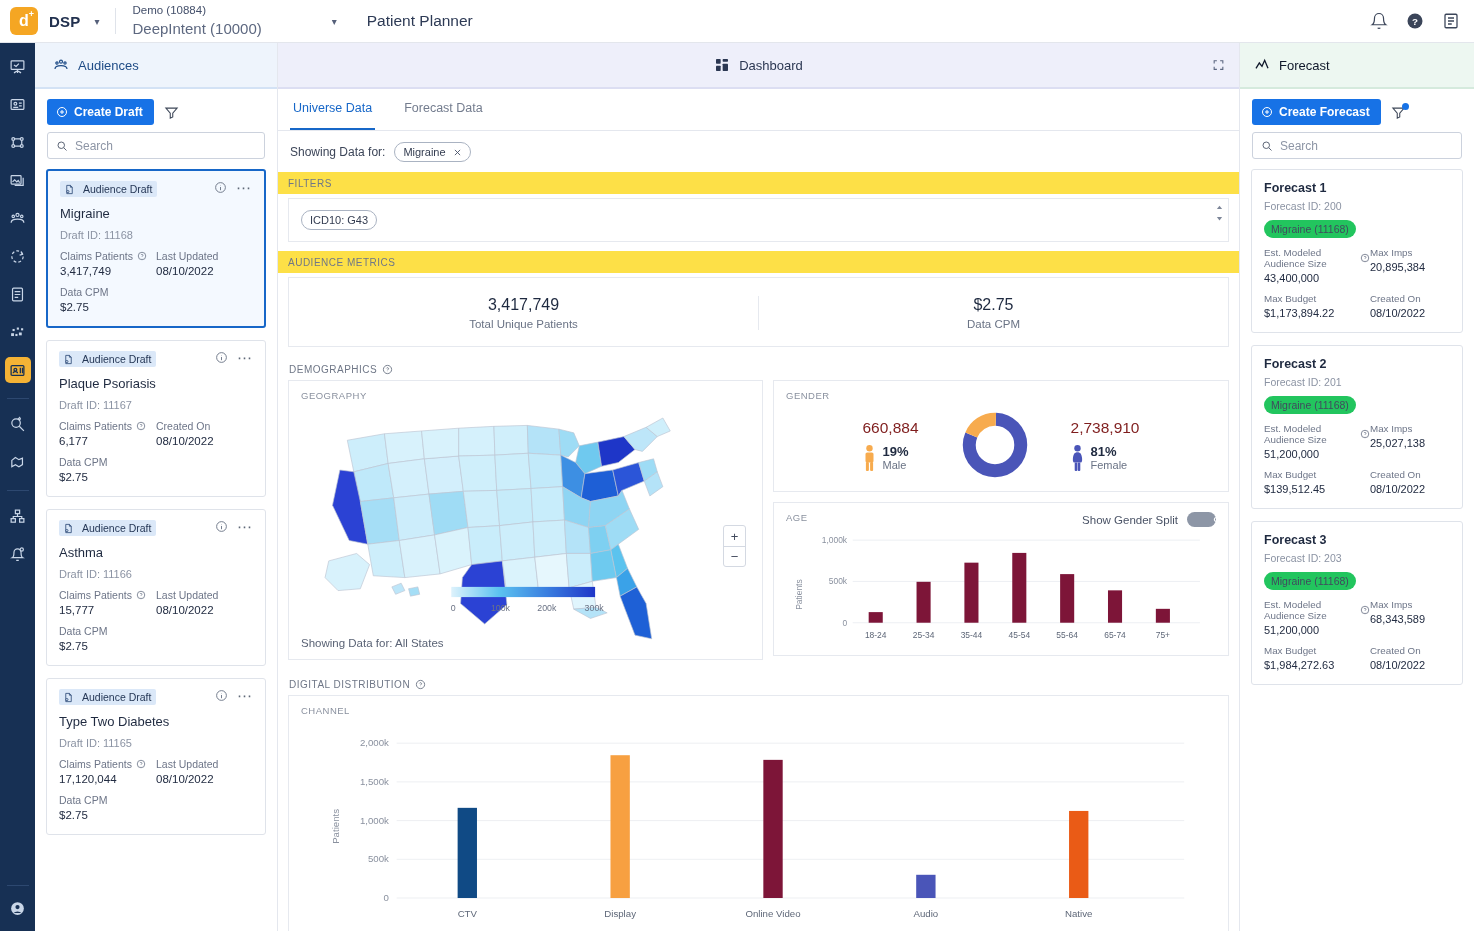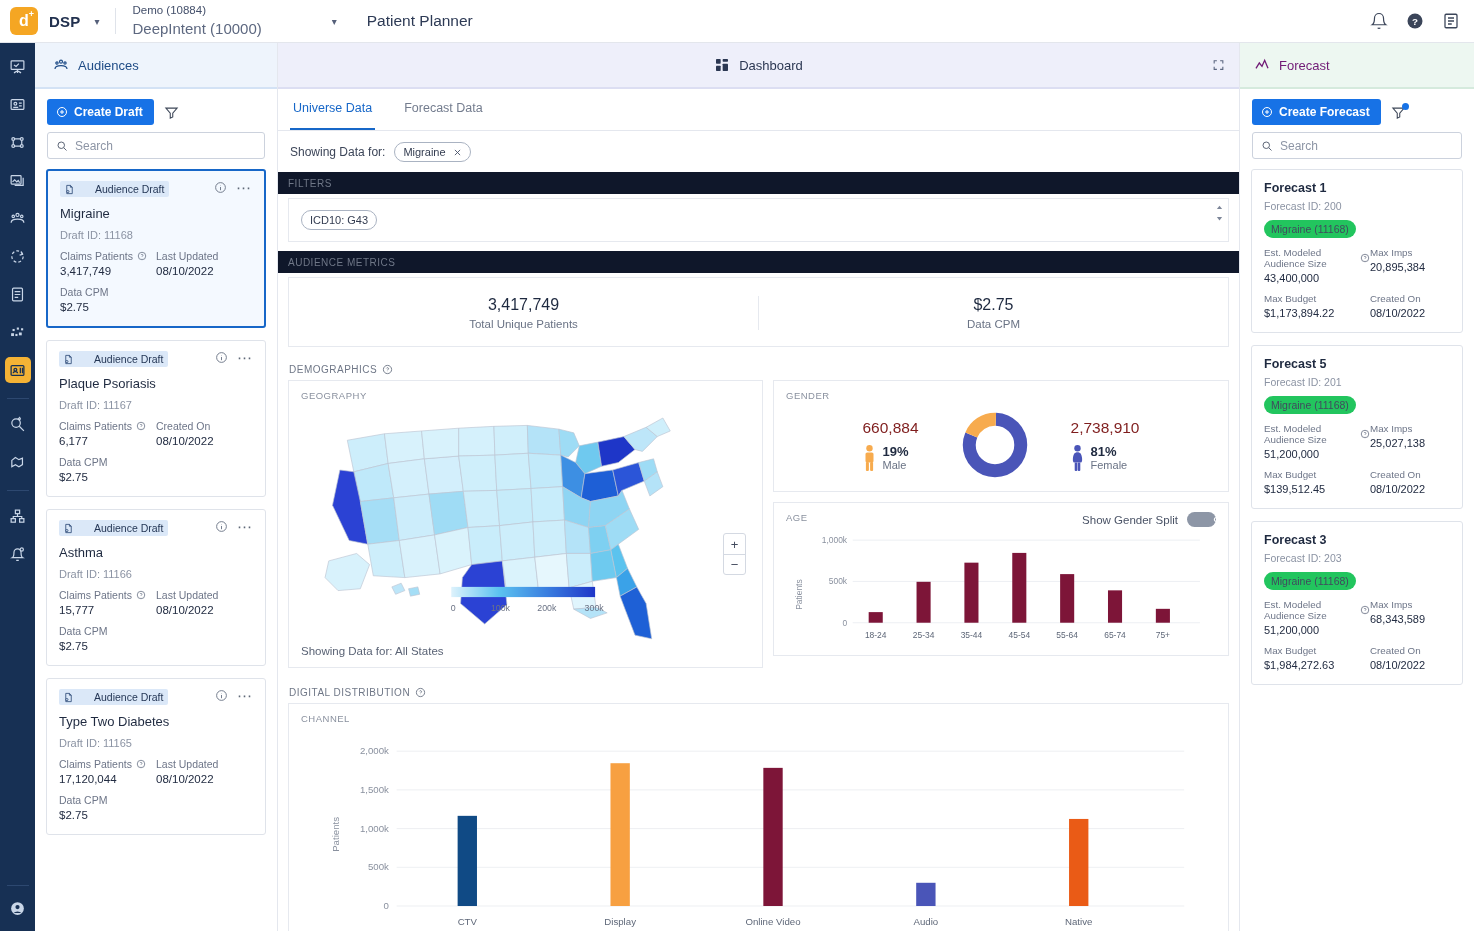--- a/index.html
+++ b/index.html
@@ -54,21 +54,21 @@
   .panels { flex: 1; display: flex; min-width: 0; }
 
   .col-aud { width: 243px; min-width: 243px; display: flex; flex-direction: column; border-right: 1px solid #e4e7ee; }
   .col-dash { flex: 1; display: flex; flex-direction: column; min-width: 0; border-right: 1px solid #e4e7ee;}
   .col-fc { width: 234px; min-width: 234px; display: flex; flex-direction: column; }
 
   .phead { height: 46px; min-height:46px; display: flex; align-items: center; font-size: 13px; }
   .phead .ph-ic { width: 16px; height: 16px; margin-right: 9px; }
   .phead.aud { background: #eef4fc; color: #1e4b86; padding-left: 18px; border-bottom: 2px solid #d3e2f5; }
   .phead.dash { background: #eeeffa; color: #2b3752; justify-content: center; position: relative; border-bottom: 2px solid #dcdef2; }
-  .phead.fc { background: #edf7f1; color: #701a75; padding-left: 14px; border-bottom: 2px solid #d5eadd; }
+  .phead.fc { background: #edf7f1; color: #0f172a; padding-left: 14px; border-bottom: 2px solid #d5eadd; }
   .expand-ic { position: absolute; right: 14px; top: 50%; transform: translateY(-50%); width: 13px; height: 13px; color: #5b6680; cursor:pointer;}
 
   
   .panel-tools { padding: 10px 12px 7px 12px; display:flex; align-items:center; gap: 10px; }
   .btn-primary {
     background: #1772e6; color: #fff; border: none; border-radius: 3px;
     font-size: 12px; font-weight: bold; height: 26px; padding: 0 11px 0 9px;
     display: inline-flex; align-items: center; gap: 6px; cursor: pointer;
     font-family: "Liberation Sans", sans-serif;
   }
@@ -91,21 +91,21 @@
 
   
   .acard {
     border: 1px solid #dfe3ea; border-radius: 3px; padding: 10px 12px 13px 12px; margin-bottom: 12px;
     background: #fff; cursor: pointer; position: relative;
   }
   .acard.sel { border: 2px solid #1767c8; background: #f4f9ff; }
   .acard-top { display: flex; align-items: flex-start; }
   .badge-draft {
     background: #dbe8f8; color: #253756; font-size: 10.5px; padding: 2px 5px 2px 4px; border-radius: 2px;
-    display:inline-flex; align-items:center; gap:20px;justify-content:space-between;
+    display:inline-flex; align-items:center; gap:8px;justify-content:space-between;
   }
   .badge-draft svg { width: 11px; height: 11px; color:#2d4a77; }
   .card-acts { margin-left: auto; display: flex; align-items: center; gap: 9px; color: #6a7385; }
   .card-acts svg { width: 13px; height: 13px; cursor: pointer; }
   .dots { font-size: 15px; line-height: 8px; letter-spacing: 1px; cursor: pointer; color:#5e6877; }
   .acard-title { font-size: 13px; color: #1f2a40; margin: 9px 0 8px; }
   .acard-sub { font-size: 11px; color: #8b93a3; margin-bottom: 9px; }
   .acard-grid { display: flex; }
   .acard-grid > div { flex: 1; }
   .fld-label { font-size: 10.5px; color: #6d7588; display: flex; align-items: center; gap: 4px; margin-bottom:3px;}
@@ -126,21 +126,21 @@
   .frow2 { margin-top: 9px; }
 
   
   .dash-body { flex:1; overflow-y: auto; overflow-x:hidden; position: relative; }
   .tabs { display: flex; gap: 26px; padding: 12px 0 0 12px; border-bottom: 1px solid #e4e7ee; background:#fff;}
   .tab { font-size: 12.5px; color: #737c8e; padding: 0 3px 13px; cursor: pointer; border-bottom: 2px solid transparent; }
   .tab.active { color: #1767c8; border-bottom-color: #1767c8; }
   .showing { padding: 11px 0 10px 12px; display:flex; align-items:center; gap:9px; font-size:12px; color:#3c4558; background:#fff;}
   .chip-out { border:1px solid #aab3c2; border-radius:11px; font-size:11px; color:#333c50; padding:3px 8px; display:inline-flex; align-items:center; gap:7px; background:#fff;}
   .chip-out svg { width:9px; height:9px; color:#48526a; cursor:pointer;}
-  .sec-label { font-size: 10px; letter-spacing: .5px; color: #6f7787; padding: 6px 0 5px 10px; background: #0f172a; }
+  .sec-label { font-size: 10px; letter-spacing: .5px; color: #6f7787; padding: 6px 0 5px 10px; background: #fde047; }
   .sec-label.plain { background: transparent; padding-left: 11px; display:flex; align-items:center; gap:5px;}
   .sec-label svg { width:11px; height:11px; color:#6f7787; }
   .white-card { background:#fff; border:1px solid #e6e9ef; margin: 0 10px; }
 
   .filters-box { height: 44px; display:flex; align-items:center; padding: 0 12px; position: relative; }
   .spin { position:absolute; right: 4px; top:4px; display:flex; flex-direction:column; gap:2px; color:#7c8598; }
   .spin svg { width:9px; height:9px; }
 
   .metrics { display:flex; padding: 18px 0 16px; }
   .metric { flex:1; text-align:center; }
@@ -149,21 +149,21 @@
   .metric .m-lbl { font-size: 11.5px; color:#6a7385; }
 
   .demo-row { display:flex; gap: 10px; margin: 0 10px; }
   .geo-card { flex: 1 1 auto; background:#fff; border:1px solid #e6e9ef; padding: 9px 12px 10px; position:relative; }
   .right-col { width: 456px; min-width:456px; display:flex; flex-direction:column; gap:10px; }
   .mini-lbl { font-size: 9.5px; letter-spacing:.5px; color:#8a919f; margin-bottom: 4px;}
 
   .zoomctl { position:absolute; right: 16px; bottom: 92px; display:flex; flex-direction:column; border:1px solid #d4d9e2; border-radius:3px; overflow:hidden; background:#fff;}
   .zoomctl div { width:21px; height:20px; display:flex; align-items:center; justify-content:center; font-size:13px; color:#41495c; cursor:pointer;}
   .zoomctl div + div { border-top:1px solid #d4d9e2; }
-  .map-foot { font-size:11.5px; color:#5a6375; margin-top:8px; }
+  .map-foot { font-size:11.5px; color:#5a6375; margin-top:0; }
 
   .gender-card { background:#fff; border:1px solid #e6e9ef; padding: 9px 12px 12px; }
   .gender-inner { display:flex; align-items:center; justify-content:center; gap: 42px; padding-top: 6px;}
   .g-num { font-size: 15.5px; color:#7f1d1d; margin-bottom:7px; text-align:center;}
   .g-pct-row { display:flex; align-items:center; gap:7px; }
   .g-pct { font-size: 13px; color:#1f2a40; font-weight:bold;}
   .g-sub { font-size: 11px; color:#6a7385; }
   .pi { width: 13px; height: 26px; }
 
   .age-card { background:#fff; border:1px solid #e6e9ef; padding: 9px 12px 6px; }
@@ -897,21 +897,21 @@
                 <div class="val">$1,173,894.22</div>
               </div>
               <div style="flex:0 0 80px">
                 <div class="lbl">Created On</div>
                 <div class="val">08/10/2022</div>
               </div>
             </div>
           </div>
 
           <div class="fcard">
-            <div class="fcard-title">Forecast 5</div>
+            <div class="fcard-title">Forecast 2</div>
             <div class="fcard-sub">Forecast ID: 201</div>
             <div class="chip-grey">Migraine (11168)</div>
             <div class="fgrid">
               <div>
                 <div class="lbl">
                   <span>Est. Modeled Audience Size</span>
                   <svg viewBox="0 0 24 24" fill="none" stroke="currentColor" stroke-width="2">
                       <circle cx="12" cy="12" r="9"></circle>
                       <path d="M9.7 9.5a2.4 2.4 0 014.6.9c0 1.6-2.3 1.9-2.3 3.4M12 17.2v.4"></path>
                     </svg>

